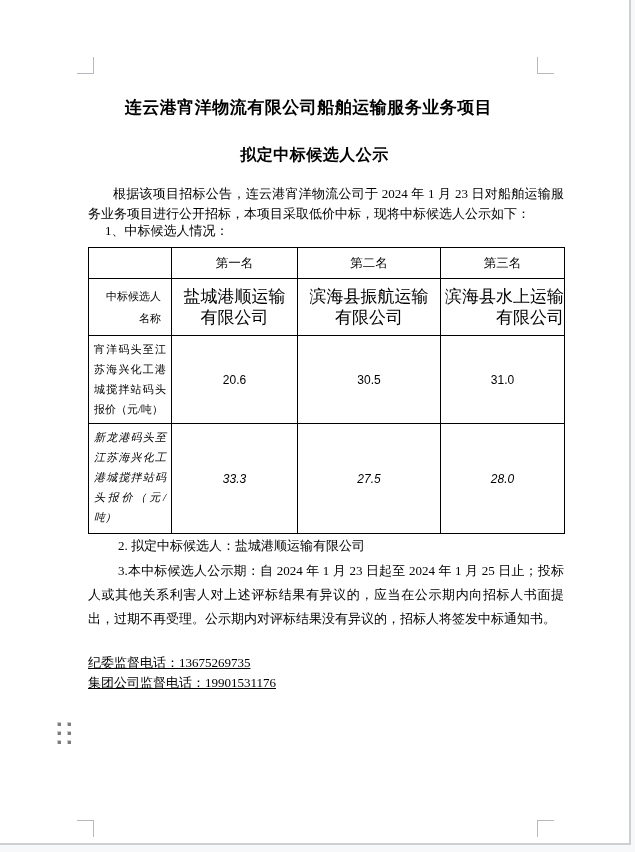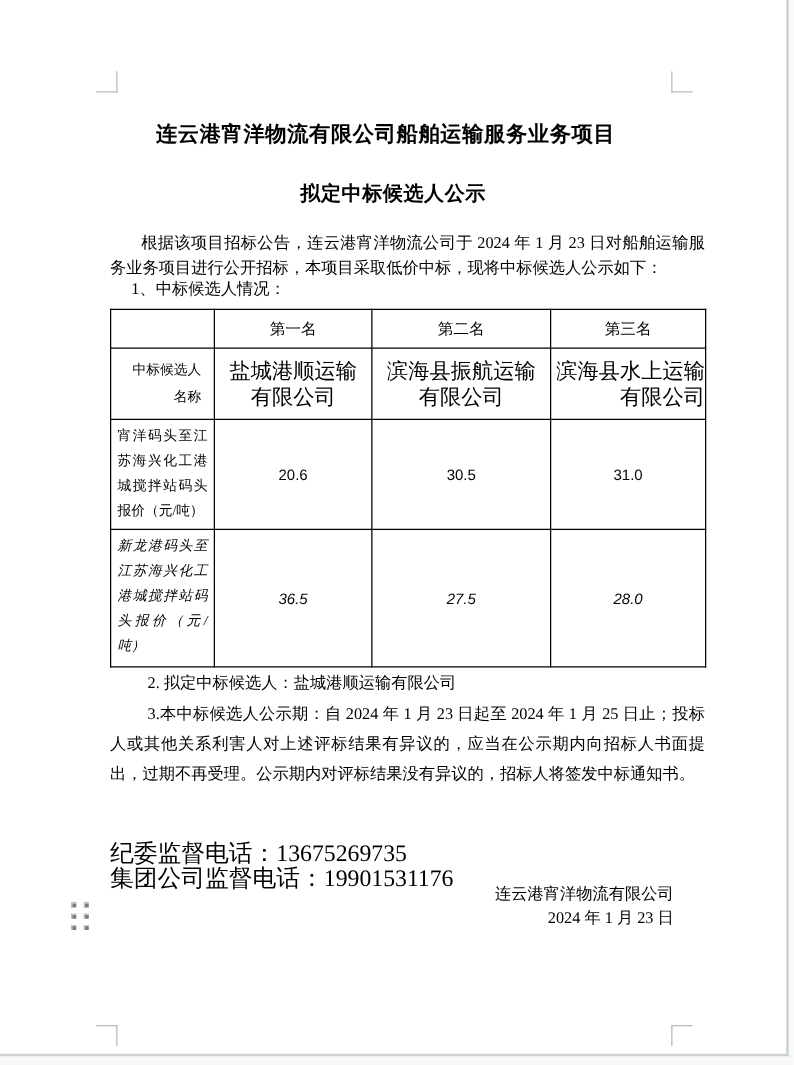--- a/index.html
+++ b/index.html
@@ -46,22 +46,22 @@
   }
   .sec2 {
     position:absolute; left:118px; top:537px;
     font-size:13px; line-height:18px;
   }
   .sec3 {
     position:absolute; left:88px; width:476px; top:559px;
     font-size:13px; line-height:24px; text-align:justify; text-indent:30px;
   }
   .phones {
-    position:absolute; left:88px; top:674px;
-    font-size:19px; line-height:20px;
+    position:absolute; left:88px; top:653px;
+    font-size:13px; line-height:20px;text-decoration:underline;
   }
   .signature {
     position:absolute; left:290px; width:273px; top:705px;
     text-align:right; padding-right:24px;
     font-size:13px; line-height:19px;
   }
 
   
   table.bid {
     position:absolute; left:88px; top:247px;
@@ -140,21 +140,21 @@
         <td class="co c4">滨海县水上运输有限公司</td>
       </tr>
       <tr class="r-price1">
         <td class="lbl">宵洋码头至江苏海兴化工港城搅拌站码头报价（元/吨）</td>
         <td class="num">20.6</td>
         <td class="num">30.5</td>
         <td class="num">31.0</td>
       </tr>
       <tr class="r-price2">
         <td class="lbl">新龙港码头至江苏海兴化工港城搅拌站码头报价（元/吨）</td>
-        <td class="num">36.5</td>
+        <td class="num">33.3</td>
         <td class="num">27.5</td>
         <td class="num">28.0</td>
       </tr>
     </tbody>
   </table>
 
   <div class="sec2">2. 拟定中标候选人：盐城港顺运输有限公司</div>
   <p class="sec3">3.本中标候选人公示期：自 2024 年 1 月 23 日起至 2024 年 1 月 25 日止；投标人或其他关系利害人对上述评标结果有异议的，应当在公示期内向招标人书面提出，过期不再受理。公示期内对评标结果没有异议的，招标人将签发中标通知书。</p>
 
   <div class="phones">
@@ -164,18 +164,14 @@
 
   <div class="dots">
     <span></span>
       <span></span>
       <span></span>
       <span></span>
       <span></span>
       <span></span>
   </div>
 
-  <div class="signature">
-    <div>连云港宵洋物流有限公司</div>
-    <div>2024 年 1 月 23 日</div>
-  </div>
 
 </div>
 
 </body></html>

